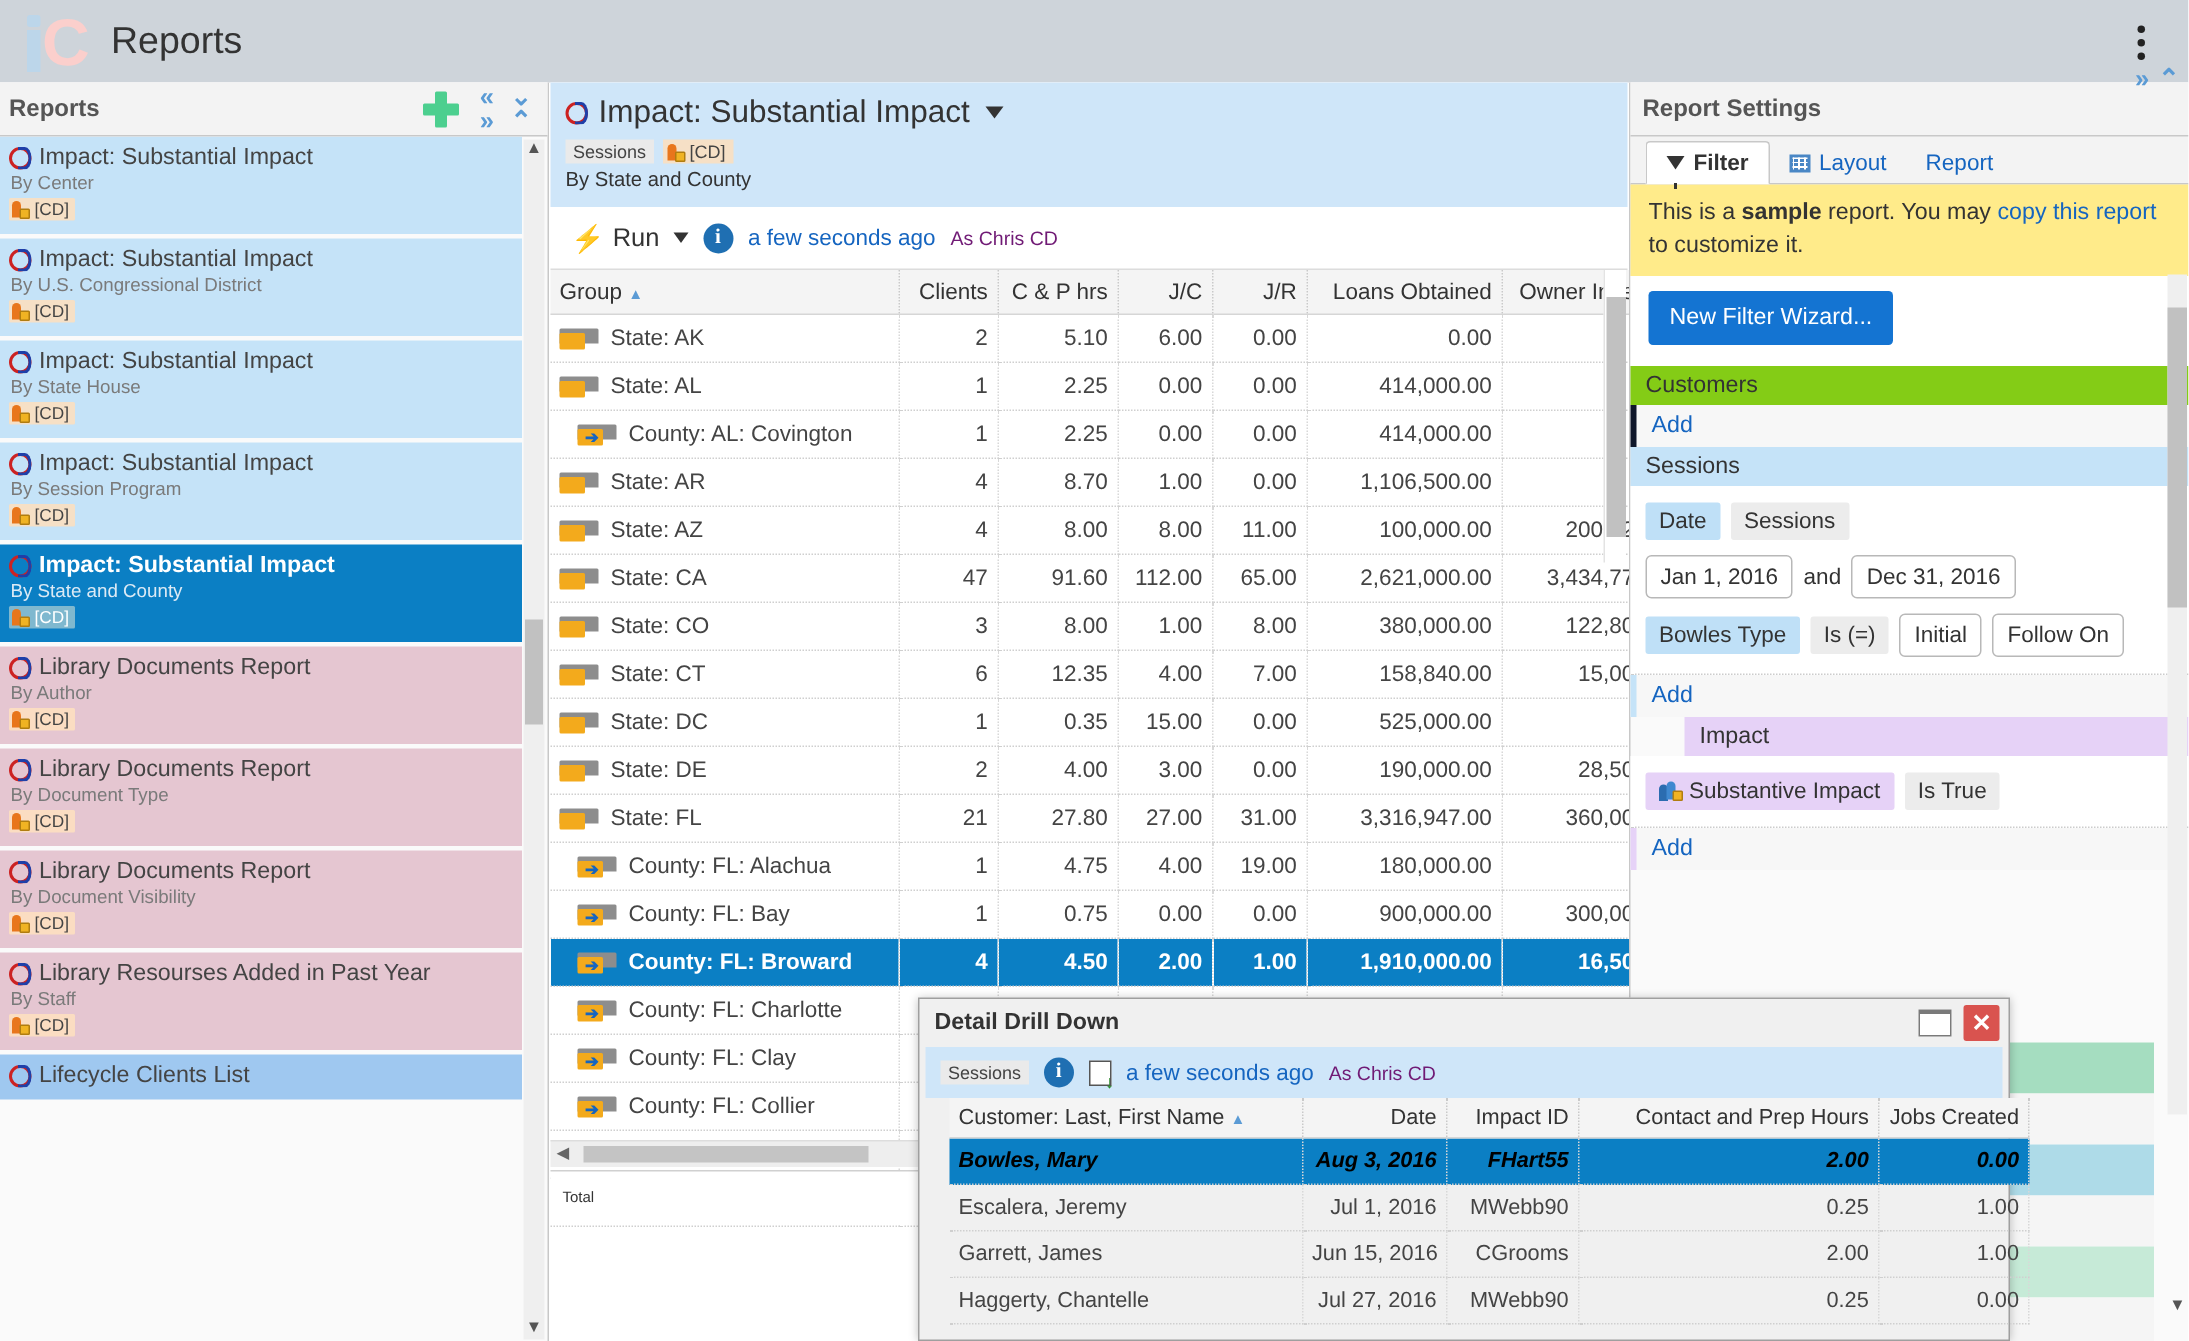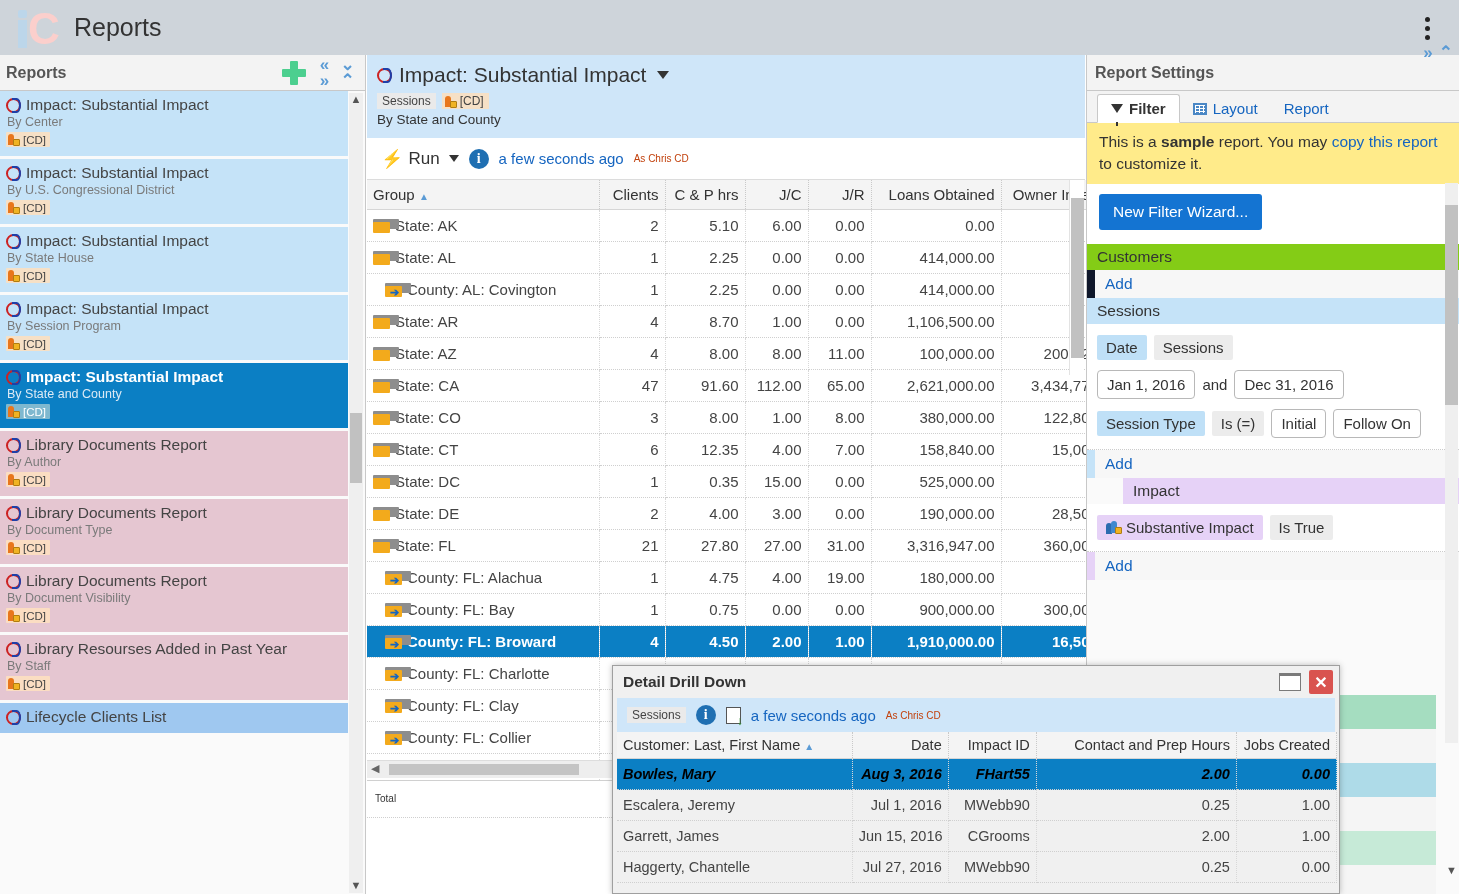--- a/index.html
+++ b/index.html
@@ -88,39 +88,39 @@
   .rpt-sub { font-size: 13.5px; color: #333; margin-top: 3px; }
 
   .toolbar { height: 42px; display: flex; align-items: center; gap: 10px; padding: 0 14px;
              border-bottom: 1px solid #dcdcdc; }
   .run-btn { display:flex; align-items:center; gap:5px; font-size: 17px; color: #333; cursor:pointer; }
   .bolt { color: #f5a623; font-size: 18px; }
   .info-i { width: 20px; height: 20px; border-radius: 50%; background: #1f6fb2; color: #fff;
             font-size: 14px; font-weight: bold; font-family:"Liberation Serif", serif;
             display:flex; align-items:center; justify-content:center; cursor:pointer;}
   .tb-link { color: #1565c0; font-size: 15px; cursor: pointer; }
-  .tb-text { color: #c2410c; font-size: 10px; text-align: right; }
+  .tb-text { color: #701a75; font-size: 13px; text-align: right; }
 
   .grid-wrap { position: relative; height: 620px; }
   table.grid { border-collapse: collapse; width: 715px; table-layout: fixed; }
   table.grid th { background: #f4f4f4; font-weight: normal; font-size: 15px; color: #333;
                   padding: 6px 6px; border-right: 1px dotted #c9c9c9; border-bottom: 1px solid #d6d6d6;
                   text-align: right; white-space: nowrap; }
   table.grid th.first { text-align: left; }
   table.grid td { font-size: 15px; color: #444; padding: 5px 6px; border-bottom: 1px dotted #cfcfcf;
                   border-right: 1px dotted #d8d8d8; text-align: right; white-space: nowrap;
                   overflow: hidden; height: 32px; }
   table.grid td.first { text-align: left; }
   tr.sel td { background: #0b7fc4; color: #fff; font-weight: bold; }
   .folder { display:inline-block; width:17px; height:14px; position:relative; vertical-align:-2px; flex:none;}
   .folder .tab { position:absolute; left:0; top:0; width:9px; height:3px; background:#8d8d8d; border-radius:1px 1px 0 0;}
   .folder .body { position:absolute; left:0; top:3px; width:17px; height:11px; background:#f3aa1c; border-radius:1px;}
   .folder.sub .body { background:#f3aa1c; }
   .folder .arrow { position:absolute; left:5px; top:5px; color:#1565c0; font-size:11px; line-height:9px; font-weight:bold;}
-  .cellflex { display:flex; align-items:center; gap:5px; }
+  .cellflex { display:flex; align-items:center; gap:17px; }
   .indent { padding-left: 18px !important; }
 
   .grid-vscroll { position:absolute; right:1px; top:0; width:15px; height:195px; background:#fff; border-left:1px solid #e3e3e3;}
   .grid-vscroll .thumb { position:absolute; left:1px; top:18px; width:13px; height:160px; background:#c1c1c1;}
   .grid-hscroll { position:absolute; left:0; bottom:0; width:248px; height:18px; background:#eee; border-top:1px solid #ddd;}
   .grid-hscroll .thumb { position:absolute; left:22px; top:3px; width:190px; height:11px; background:#c4c4c4;}
   .total-row { position:absolute; left:0; bottom:-38px; width:248px; height:36px; border-top:1px solid #d0d0d0;
                border-right:1px dotted #c9c9c9; display:flex; align-items:center; padding-left: 8px;
                font-size: 10px; color:#333; background:#fff;}
 
@@ -148,21 +148,21 @@
   .note a { color: #1565c0; text-decoration: none; }
   .wizbtn-wrap { background:#fff; padding: 10px 12px 14px 12px; }
   .wizbtn { background:#1474d2; color:#fff; border:none; font-size: 15.5px; padding: 9px 14px;
             border-radius:3px; cursor:pointer; font-family:"Liberation Sans", sans-serif; }
   .sec-head { font-size: 15.5px; color: #333; padding: 4px 10px; }
   .sec-head.cust { background:#84cc16; }
   .sec-head.sess { background:#c5e3f8; }
   .sec-head.imp  { background:#e6d2f7;margin-left:36px; }
   .sec-body { background:#fff; padding: 6px 10px; border-bottom: 1px dotted #ccc; }
   .sec-add { background:#f7f7f7; padding: 5px 10px; color:#1565c0; font-size:15.5px; cursor:pointer;
-             border-left: 8px solid #0f172a; }
+             border-left: 4px solid #0f172a; }
   .sec-add.s2 { border-left-color:#c5e3f8; }
   .sec-add.s3 { border-left-color:#e6d2f7; }
   .pillrow { display:flex; align-items:center; gap:7px; flex-wrap: wrap; padding: 5px 0; }
   .pill { font-size:15px; padding: 4px 9px; color:#333; border-radius:2px; }
   .pill.blue { background:#bfe0f7; }
   .pill.grey { background:#ececec; }
   .pill.purple { background:#e6d2f7; display:flex; align-items:center; gap:4px;}
   .pill.box { border: 1px solid #b8b8b8; background:#fff; border-radius:4px; padding: 5px 9px;}
   .and-txt { font-size:15px; color:#333; }
   .people-ico { display:inline-block; width:16px;height:13px;position:relative;}
@@ -180,21 +180,21 @@
   .dlg-title .t { font-weight:bold; font-size:15.5px; color:#333; flex:1; }
   .dlg-min { width:22px;height:18px;border:1px solid #7a7a7a;background:#fff;margin-right:8px;cursor:pointer;
              border-top-width:3px;}
   .dlg-close { width:24px;height:24px;background:#d9534f;color:#fff;display:flex;align-items:center;justify-content:center;
                font-size:16px;font-weight:bold;cursor:pointer;border-radius:2px;}
   .dlg-tools { background:#cfe6f9; height: 34px; display:flex; align-items:center; gap:10px; padding: 0 10px;
                margin: 0 4px; }
   .dl-ico { display:inline-block; width:15px;height:17px;position:relative;}
   .dl-ico .pg{position:absolute;inset:0;border:1.5px solid #555;background:#fff;}
   .dl-ico .ar{position:absolute;right:-2px;bottom:-2px;color:#2e8b2e;font-size:12px;line-height:10px;font-weight:bold;}
-  table.dgrid { border-collapse:collapse; width: 720px; table-layout:fixed; margin: 0 4px; }
+  table.dgrid { border-collapse:collapse; width: 720px; table-layout:fixed; margin: 0 20px; }
   table.dgrid th { background:#f4f4f4; font-weight:normal; font-size:14.5px; color:#333; padding:5px 6px;
                    border-right:1px dotted #c9c9c9; border-bottom:1px solid #d6d6d6; text-align:right; white-space:nowrap;}
   table.dgrid th.first{text-align:left;}
   table.dgrid td { font-size:14.5px; color:#444; padding:5px 6px; border-bottom:1px dotted #cfcfcf;
                    border-right:1px dotted #d8d8d8; text-align:right; white-space:nowrap; height:31px;}
   table.dgrid td.first{text-align:left;}
   table.dgrid tr.sel td{background:#0b7fc4;color:#000000;font-style:italic;}
   .sortasc { color:#5b9bd5; font-size:10px; }
 </style>
 </head>
@@ -841,21 +841,21 @@
             <div class="pillrow">
               <span class="pill blue">Date</span>
               <span class="pill grey">Sessions</span>
             </div>
             <div class="pillrow">
               <span class="pill box">Jan 1, 2016</span>
               <span class="and-txt">and</span>
               <span class="pill box">Dec 31, 2016</span>
             </div>
             <div class="pillrow">
-              <span class="pill blue">Session Type</span>
+              <span class="pill blue">Bowles Type</span>
               <span class="pill grey">Is (=)</span>
               <span class="pill box">Initial</span>
               <span class="pill box">Follow On</span>
             </div>
           </div>
     <div class="sec-add s2">Add</div>
   </div>
         <div>
     <div class="sec-head imp">Impact</div>
     <div class="sec-body">

